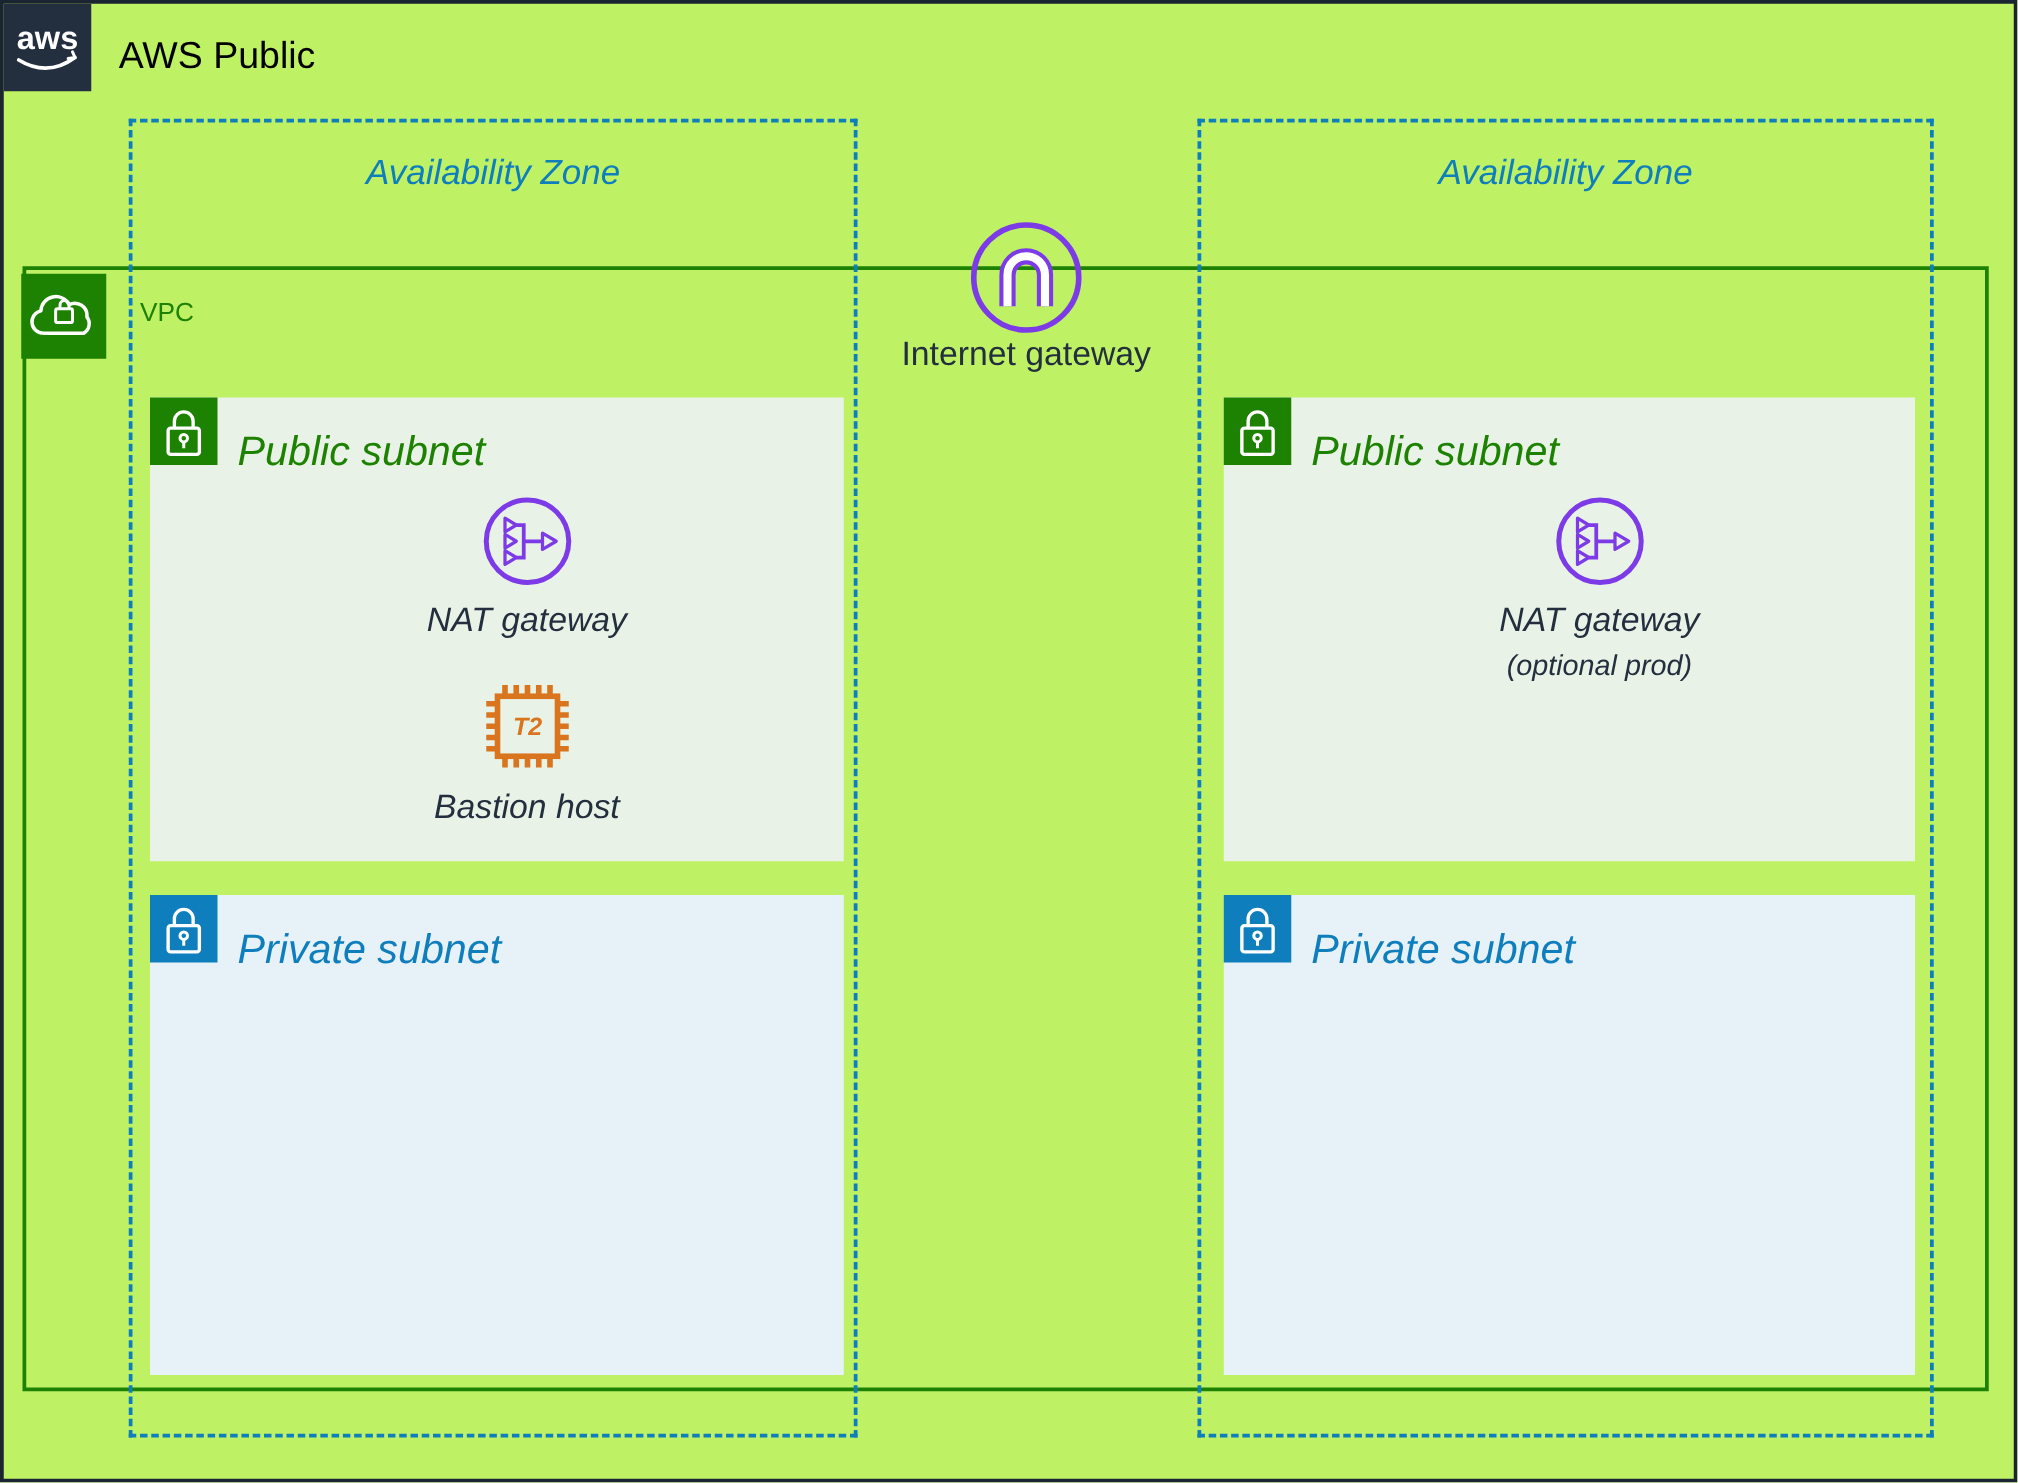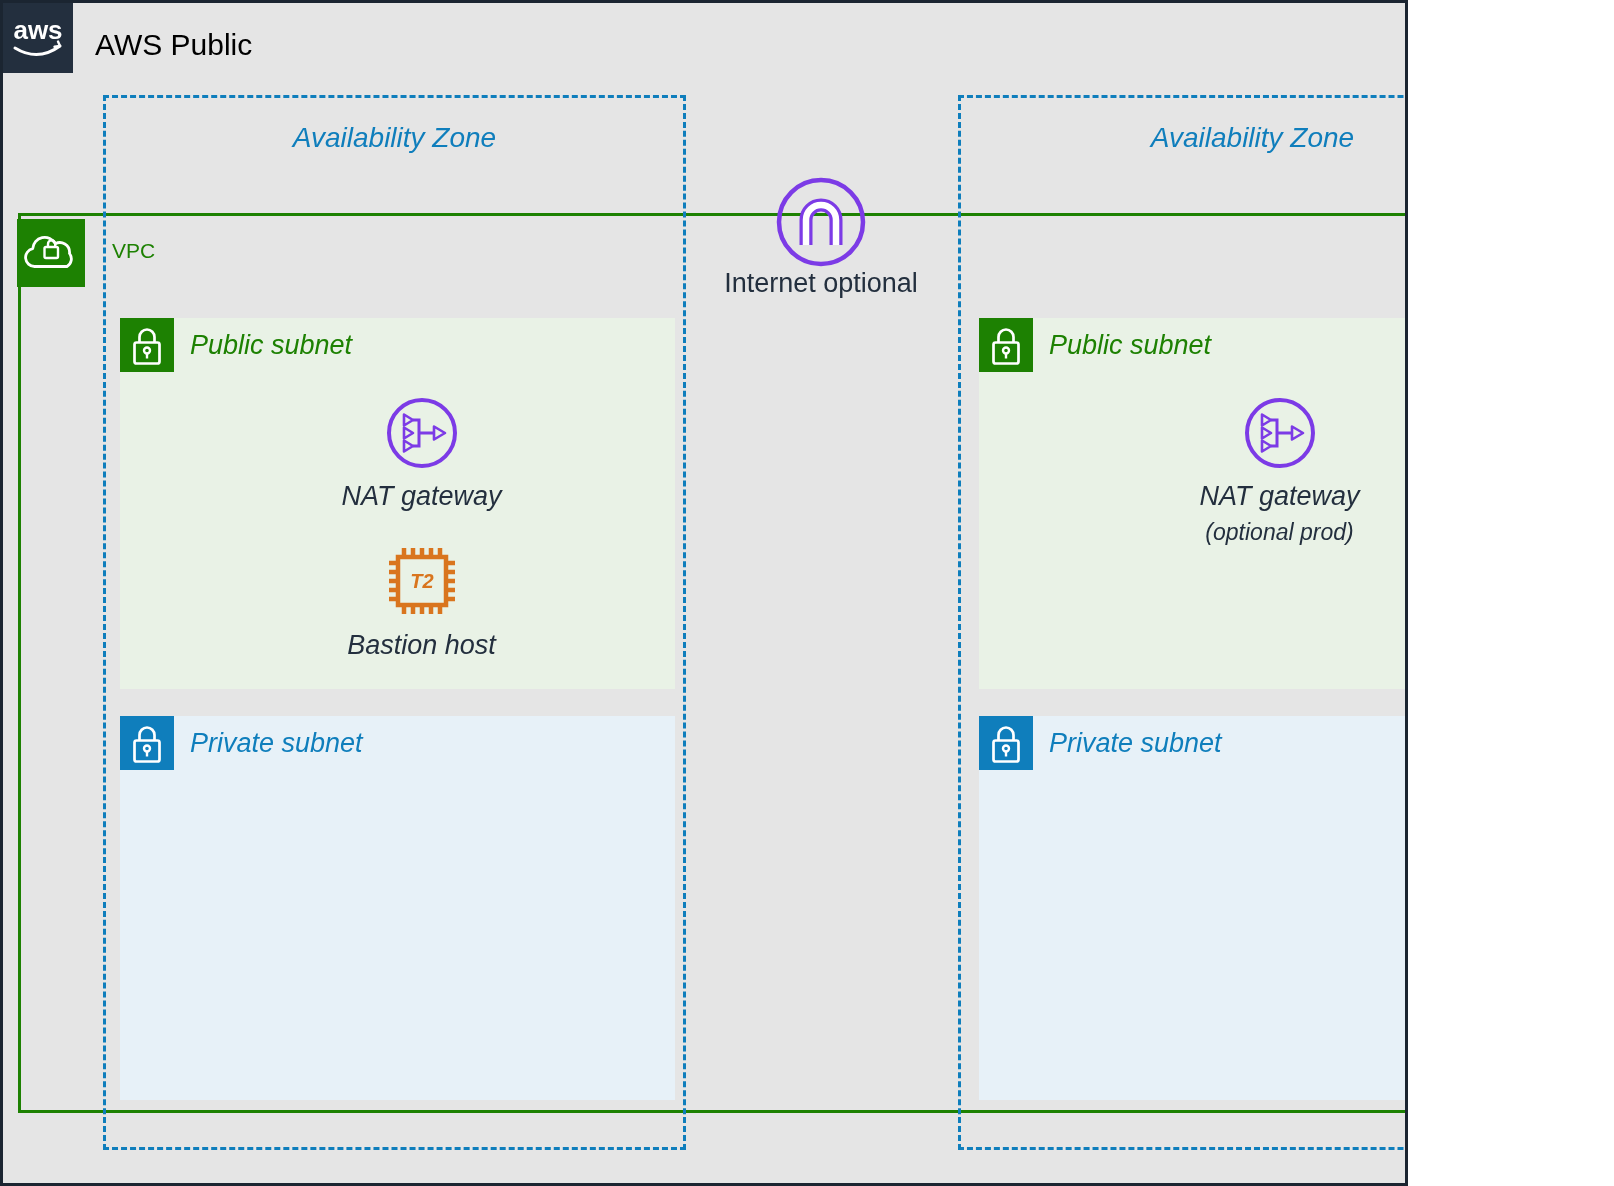--- a/index.html
+++ b/index.html
@@ -6,21 +6,21 @@
     --c-green:#1D8102;
     --c-blue:#0F7EBC;
     --c-purple:#7C3BE6;
     --c-orange:#D9751E;
     --c-navy:#232F3E;
     --c-public_subnet_bg:#E9F2E6;
     --c-private_subnet_bg:#E7F1F8;
   }
   html,body{margin:0;padding:0;background:#fff;}
   #stage{
-    position:relative;width:1408px;height:1186px;background:#e5e5e5;
+    position:relative;width:1614px;height:1186px;background:#bef264;
     border:3px solid #1B2531;box-sizing:border-box;
     font-family:"Liberation Sans", sans-serif;overflow:hidden;
   }
   .abs{position:absolute;}
   
   .aws-logo{left:0;top:0;width:70px;height:70px;background:var(--c-navy);}
   .cloud-title{left:92px;top:25px;font-size:30px;color:#000;}
   
   .az{border:3px dashed var(--c-blue);box-sizing:border-box;font-style:italic;}
   .az-left{left:100px;top:92px;width:583px;height:1055px;}
@@ -37,21 +37,21 @@
   .subnet{position:absolute;}
   .subnet.public{background:var(--c-public_subnet_bg);}
   .subnet.private{background:var(--c-private_subnet_bg);}
   .sn-l-pub{left:14px;top:220px;width:555px;height:371px;}
   .sn-l-priv{left:14px;top:618px;width:555px;height:384px;}
   .sn-r-pub{left:18px;top:220px;width:553px;height:371px;}
   .sn-r-priv{left:18px;top:618px;width:553px;height:384px;}
   .badge{position:absolute;left:0;top:0;width:54px;height:54px;}
   .badge.public{background:var(--c-green);}
   .badge.private{background:var(--c-blue);}
-  .subnet-label{position:absolute;left:70px;top:12px;font-size:27px;}
+  .subnet-label{position:absolute;left:70px;top:24px;font-size:33px;}
   .subnet.public .subnet-label{color:var(--c-green);}
   .subnet.private .subnet-label{color:var(--c-blue);}
   .subnet-content{position:absolute;inset:0;display:flex;flex-direction:column;align-items:center;padding-left:48px;}
   .nat-svg{margin-top:78px;width:74px;height:74px;}
   .res-label{margin-top:10px;font-size:27px;line-height:33px;color:var(--c-navy);}
   .res-sublabel{margin-top:6px;font-size:23px;color:var(--c-navy);}
   .chip-svg{margin-top:28px;width:80px;height:80px;}
   .bastion-label{margin-top:8px;font-size:27px;line-height:33px;color:var(--c-navy);}
   
   .s-purple{stroke:var(--c-purple);fill:none;}
@@ -169,15 +169,15 @@
     </div>
   </div>
 
   <div class="abs igw-icon">
     <svg width="96" height="96" viewBox="0 0 96 96">
       <circle class="s-purple" stroke-width="4.5" cx="48" cy="48" r="42"></circle>
       <path class="s-purple" stroke-width="13" d="M33,71 V46 a15,15 0 0 1 30,0 V71"></path>
       <path class="s-white" stroke-width="6.5" d="M33,71 V46 a15,15 0 0 1 30,0 V71"></path>
     </svg>
   </div>
-  <div class="abs igw-label">Internet optional</div>
+  <div class="abs igw-label">Internet gateway</div>
 
 </div>
 
 </body></html>

